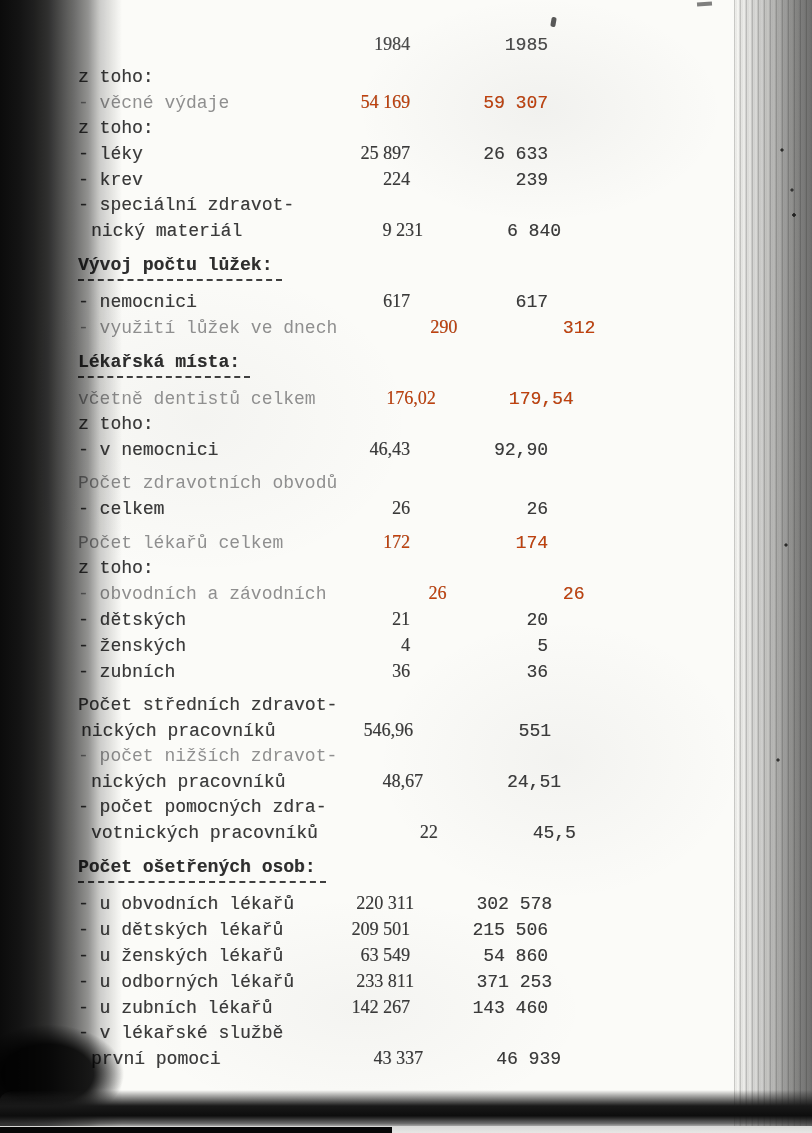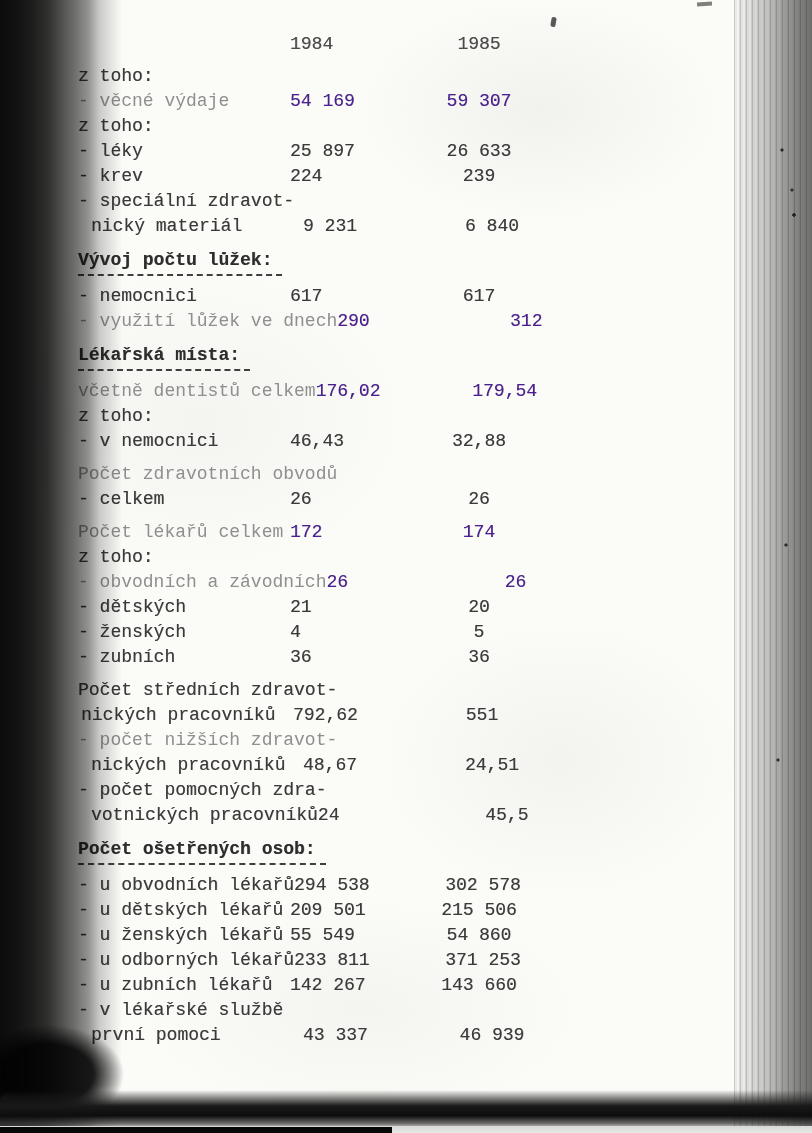--- a/index.html
+++ b/index.html
@@ -79,33 +79,33 @@
 
   
   .doc{
     position:absolute;left:78px;top:32px;width:470px;z-index:1;
     font-size:18px;line-height:25px;color:#3a3a3a;
     text-shadow:.4px .4px .5px rgba(60,60,60,.45);
   }
   .row{display:flex;align-items:baseline;}
   .label{flex:0 0 212px;white-space:nowrap;overflow:visible;}
   .v{white-space:nowrap;}
-  .v1{flex:0 0 120px;}
-  .v2{flex:0 0 138px;text-align:center;}
+  .v1{flex:0 0 120px;text-align:right;font-family:Liberation Serif, serif;}
+  .v2{flex:0 0 138px;text-align:right;}
   .header-row{margin-bottom:7px;color:#4a4a4a;}
   .row-section{margin-top:8px;}
   .row-heading{margin:9px 0 8px;}
   .row-heading .label{
     flex:0 0 auto;width:max-content;font-weight:bold;color:#2d2d2d;
     border-bottom:2px dashed #3f3f3f;padding:0 10px 1px 0;
   }
   .row-cont .label{padding-left:13px;}
   .row-cont0 .label{padding-left:3px;}
   .faint .label{color:#8f8f8f;text-shadow:none;}
-  .faint .v{color:#4c1d95;}
+  .faint .v{color:#c2410c;}
 </style>
 </head>
 <body>
 
 <div class="page">
 
   <div class="doc">
     <div class="row header-row">
       <span class="label"></span>
       <span class="v v1">1984</span>
@@ -173,21 +173,21 @@
         <span class="v v2">179,54</span>
       </div>
       <div class="row row-plain">
         <span class="label">z toho:</span>
         <span class="v v1"></span>
         <span class="v v2"></span>
       </div>
       <div class="row row-item">
         <span class="label">- v nemocnici</span>
         <span class="v v1">46,43</span>
-        <span class="v v2">32,88</span>
+        <span class="v v2">92,90</span>
       </div>
       <div class="row row-section faint">
         <span class="label">Počet zdravotních obvodů</span>
         <span class="v v1"></span>
         <span class="v v2"></span>
       </div>
       <div class="row row-item">
         <span class="label">- celkem</span>
         <span class="v v1">26</span>
         <span class="v v2">26</span>
@@ -222,72 +222,72 @@
         <span class="v v1">36</span>
         <span class="v v2">36</span>
       </div>
       <div class="row row-section">
         <span class="label">Počet středních zdravot-</span>
         <span class="v v1"></span>
         <span class="v v2"></span>
       </div>
       <div class="row row-cont0">
         <span class="label">nických pracovníků</span>
-        <span class="v v1">792,62</span>
+        <span class="v v1">546,96</span>
         <span class="v v2">551</span>
       </div>
       <div class="row row-item faint">
         <span class="label">- počet nižších zdravot-</span>
         <span class="v v1"></span>
         <span class="v v2"></span>
       </div>
       <div class="row row-cont">
         <span class="label">nických pracovníků</span>
         <span class="v v1">48,67</span>
         <span class="v v2">24,51</span>
       </div>
       <div class="row row-item">
         <span class="label">- počet pomocných zdra-</span>
         <span class="v v1"></span>
         <span class="v v2"></span>
       </div>
       <div class="row row-cont">
         <span class="label">votnických pracovníků</span>
-        <span class="v v1">24</span>
+        <span class="v v1">22</span>
         <span class="v v2">45,5</span>
       </div>
       <div class="row row-heading">
         <span class="label">Počet ošetřených osob:</span>
         <span class="v v1"></span>
         <span class="v v2"></span>
       </div>
       <div class="row row-item">
         <span class="label">- u obvodních lékařů</span>
-        <span class="v v1">294 538</span>
+        <span class="v v1">220 311</span>
         <span class="v v2">302 578</span>
       </div>
       <div class="row row-item">
         <span class="label">- u dětských lékařů</span>
         <span class="v v1">209 501</span>
         <span class="v v2">215 506</span>
       </div>
       <div class="row row-item">
         <span class="label">- u ženských lékařů</span>
-        <span class="v v1">55 549</span>
+        <span class="v v1">63 549</span>
         <span class="v v2">54 860</span>
       </div>
       <div class="row row-item">
         <span class="label">- u odborných lékařů</span>
         <span class="v v1">233 811</span>
         <span class="v v2">371 253</span>
       </div>
       <div class="row row-item">
         <span class="label">- u zubních lékařů</span>
         <span class="v v1">142 267</span>
-        <span class="v v2">143 660</span>
+        <span class="v v2">143 460</span>
       </div>
       <div class="row row-item">
         <span class="label">- v lékařské službě</span>
         <span class="v v1"></span>
         <span class="v v2"></span>
       </div>
       <div class="row row-cont">
         <span class="label">první pomoci</span>
         <span class="v v1">43 337</span>
         <span class="v v2">46 939</span>

